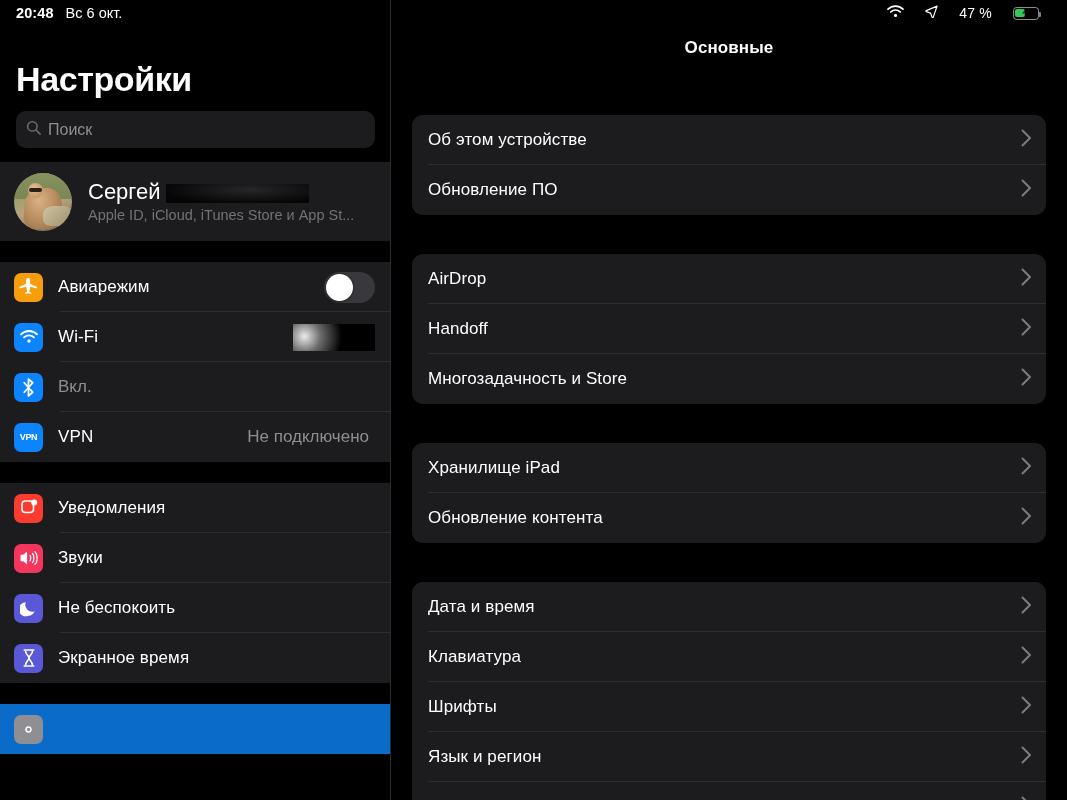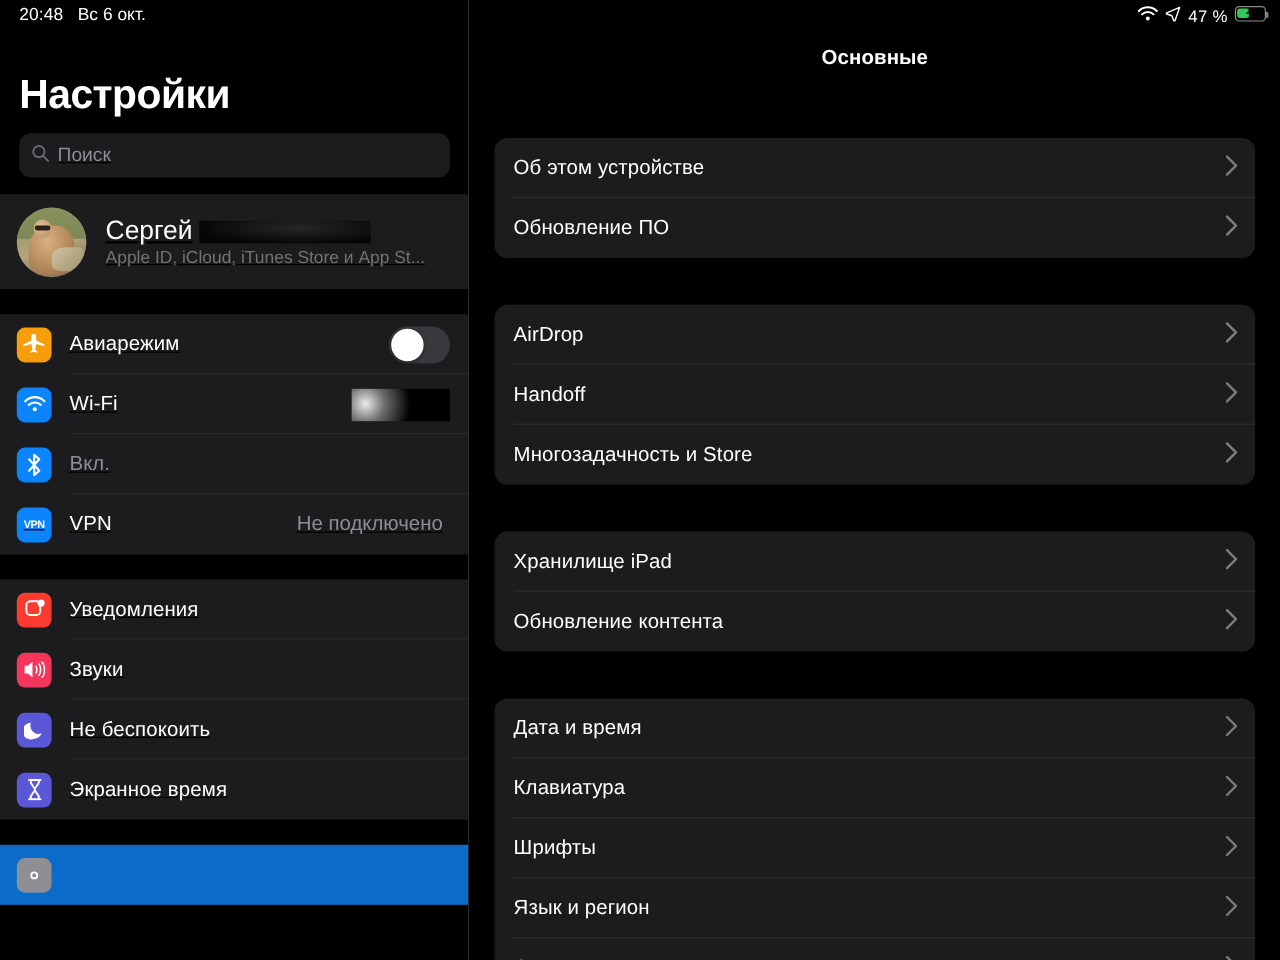--- a/index.html
+++ b/index.html
@@ -13,41 +13,41 @@
   .screen { position: relative; width: 1067px; height: 800px; display: flex; background: #000; }
 
   
   .statusbar {
     position: absolute; top: 0; left: 0; width: 1067px; height: 26px;
     display: flex; align-items: center; z-index: 20;
     color: #fff; font-size: 14.5px;
     pointer-events: none;
   }
   .sb-left { display: flex; align-items: center; gap: 12px; padding-left: 16px; }
-  .sb-right { margin-left: auto; display: flex; gap: 6px; padding-right: 12px; }
-  .sb-time { font-weight: 400; letter-spacing: .1px; }
+  .sb-right { margin-left: auto; display: flex; align-items: center; gap: 21px; padding-right: 28px; }
+  .sb-time { font-weight: 700; letter-spacing: .1px; }
   .sb-date { font-weight: 400; }
   .sb-pct { font-size: 14px; letter-spacing: .2px; }
   .batt {
     position: relative; width: 26px; height: 13px;
     border: 1.3px solid rgba(255,255,255,.55); border-radius: 3.6px;
     display: flex; align-items: center; padding: 1.2px;
   }
   .batt::after {
     content: ""; position: absolute; right: -3.4px; top: 4px;
     width: 2px; height: 5px; border-radius: 0 1px 1px 0;
     background: rgba(255,255,255,.5);
   }
   .batt-fill { height: 100%; width: 52%; background: #34c759; border-radius: 2px; }
   .bolt { position: absolute; left: 50%; top: 50%; transform: translate(-50%,-50%); }
 
   
   .sidebar {
     width: 391px; height: 800px; background: #000;
-    position: relative; overflow: hidden; flex: none; text-decoration: underline;
+    position: relative; overflow: hidden; flex: none;
   }
   .sidebar-inner { padding-top: 26px; }
   .sb-divider { position: absolute; top: 0; right: 0; width: 1px; height: 800px; background: #2b2b2d; z-index: 5; }
 
   .settings-title {
     font-size: 34px; font-weight: bold; color: #fff;
     padding: 34px 0 12px 16px; letter-spacing: -0.4px;
   }
   .search-wrap { padding: 0 16px 14px 16px; }
   .search-box {

